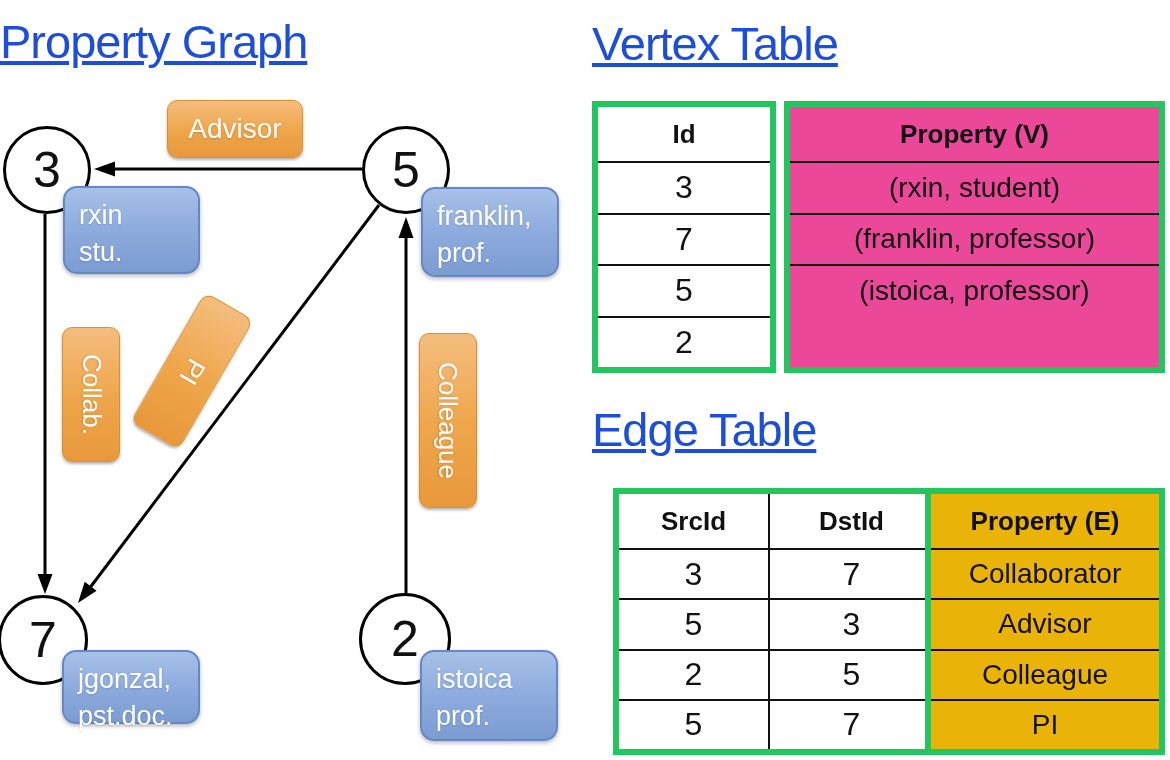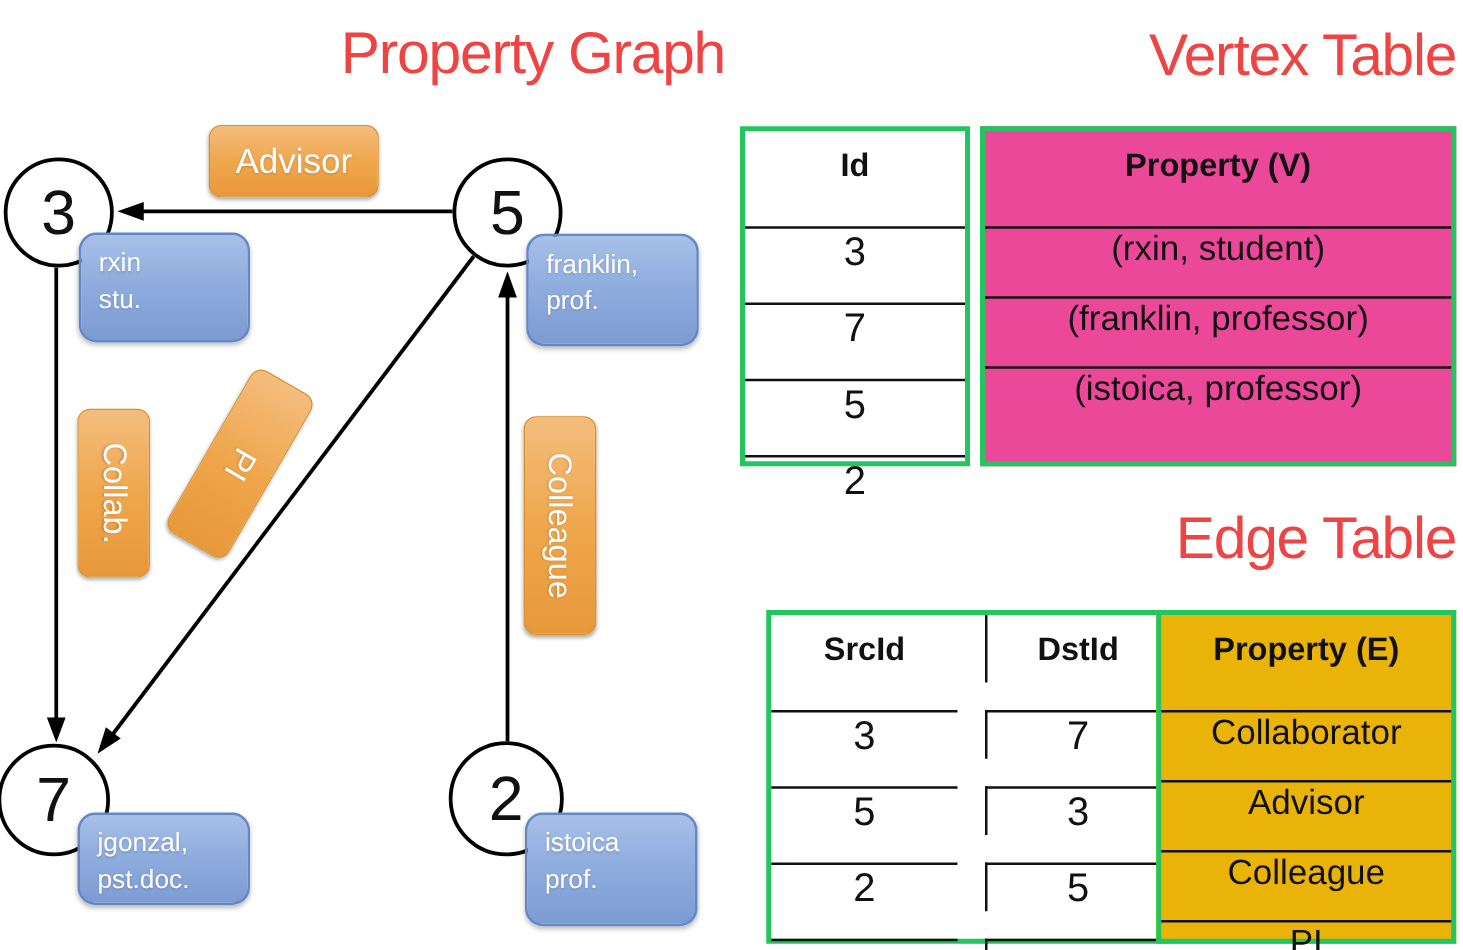--- a/index.html
+++ b/index.html
@@ -3,22 +3,22 @@
 <meta charset="utf-8">
 <style>
   html,body { margin:0; padding:0; }
   body {
     width:1170px; height:760px; position:relative; overflow:hidden;
     background:#ffffff; font-family:"Liberation Sans", sans-serif; color:#111;
   }
   * { box-sizing:border-box; }
 
   
-  .big-title { position:absolute; text-align:right; font-size:47px; font-weight:400;
-               letter-spacing:-1px; color:#ef4444; }
+  .big-title { position:absolute; text-align:left; font-size:47px; font-weight:400;
+               letter-spacing:-1px; color:#1d4ed8;text-decoration:underline; }
   #pg-title { left:0; top:14px; width:580px; }
   #vt-title { left:592px; top:16px; width:573px; }
   #et-title { left:592px; top:402px; width:573px; }
 
   
   #edge-layer { position:absolute; left:0; top:0; z-index:1; }
   #edge-layer line { stroke:#000; stroke-width:3; }
   #edge-layer polygon { fill:#000; stroke:none; }
 
   
@@ -26,21 +26,21 @@
           display:flex; align-items:center; justify-content:center;
           font-size:50px; font-weight:300; z-index:3; }
   .node-3 { left:3px;   top:126px; width:88px; height:88px; }
   .node-5 { left:362px; top:126px; width:88px; height:88px; }
   .node-7 { left:-2px;  top:595px; width:90px; height:90px; }
   .node-2 { left:359px; top:593px; width:92px; height:92px; }
 
   
   .vprop { position:absolute; z-index:4; border-radius:14px;
            background:linear-gradient(180deg,#a7c0e8 0%, #8fadde 45%, #7c9bd1 100%);
-           border:2px solid #6487c5; color:#fff; font-size:21px; line-height:1.38;
+           border:2px solid #6487c5; color:#fff; font-size:27px; line-height:1.38;
            padding:9px 0 0 14px; box-shadow:0 2px 4px rgba(0,0,0,0.28);
            text-shadow:0 1px 2px rgba(0,0,0,0.15); }
   .vprop-3 { left:63px;  top:186px; width:137px; height:88px; }
   .vprop-5 { left:421px; top:187px; width:138px; height:90px; }
   .vprop-7 { left:62px;  top:650px; width:138px; height:74px; }
   .vprop-2 { left:420px; top:650px; width:138px; height:91px; }
 
   
   .elabel { position:absolute; z-index:2; border-radius:10px;
             background:linear-gradient(180deg,#f4bd7e 0%, #efa64b 52%, #e8983b 100%);
@@ -48,22 +48,22 @@
             display:flex; align-items:center; justify-content:center;
             box-shadow:0 2px 3px rgba(0,0,0,0.3); text-shadow:0 1px 2px rgba(0,0,0,0.18); }
   .elabel-advisor   { left:167px; top:100px; width:136px; height:58px;  font-size:28px; }
   .elabel-collab    { left:62px;  top:327px; width:58px;  height:135px; font-size:26px; }
   .elabel-colleague { left:419px; top:333px; width:58px;  height:175px; font-size:26px; }
   .elabel-pi        { left:164px; top:296px; width:56px;  height:150px; font-size:26px;
                       transform:rotate(30deg); }
   .vtext { transform:rotate(90deg); white-space:nowrap; }
 
   
-  .tbl { position:absolute; border:4px solid #22c55e; display:grid;
-         grid-template-rows:54px 1fr 1fr 1fr 1fr;gap:22px; }
+  .tbl { position:absolute; border:6px solid #22c55e; display:grid;
+         grid-template-rows:54px 1fr 1fr 1fr 1fr; }
   .cell { display:flex; align-items:center; justify-content:center; }
   .th { font-weight:bold; font-size:26px; }
   .td-num  { font-size:32px; font-weight:300; }
   .td-text { font-size:28px; font-weight:300; }
 
   #vt-id   { left:592px; top:101px; width:184px; height:272px; background:#fff; }
   #vt-prop { left:784px; top:101px; width:381px; height:272px; background:#ec4899; }
   #vt-id   .cell:not(:first-child),
   #vt-prop .cell:not(:first-child) { border-top:2px solid #111; }
 

